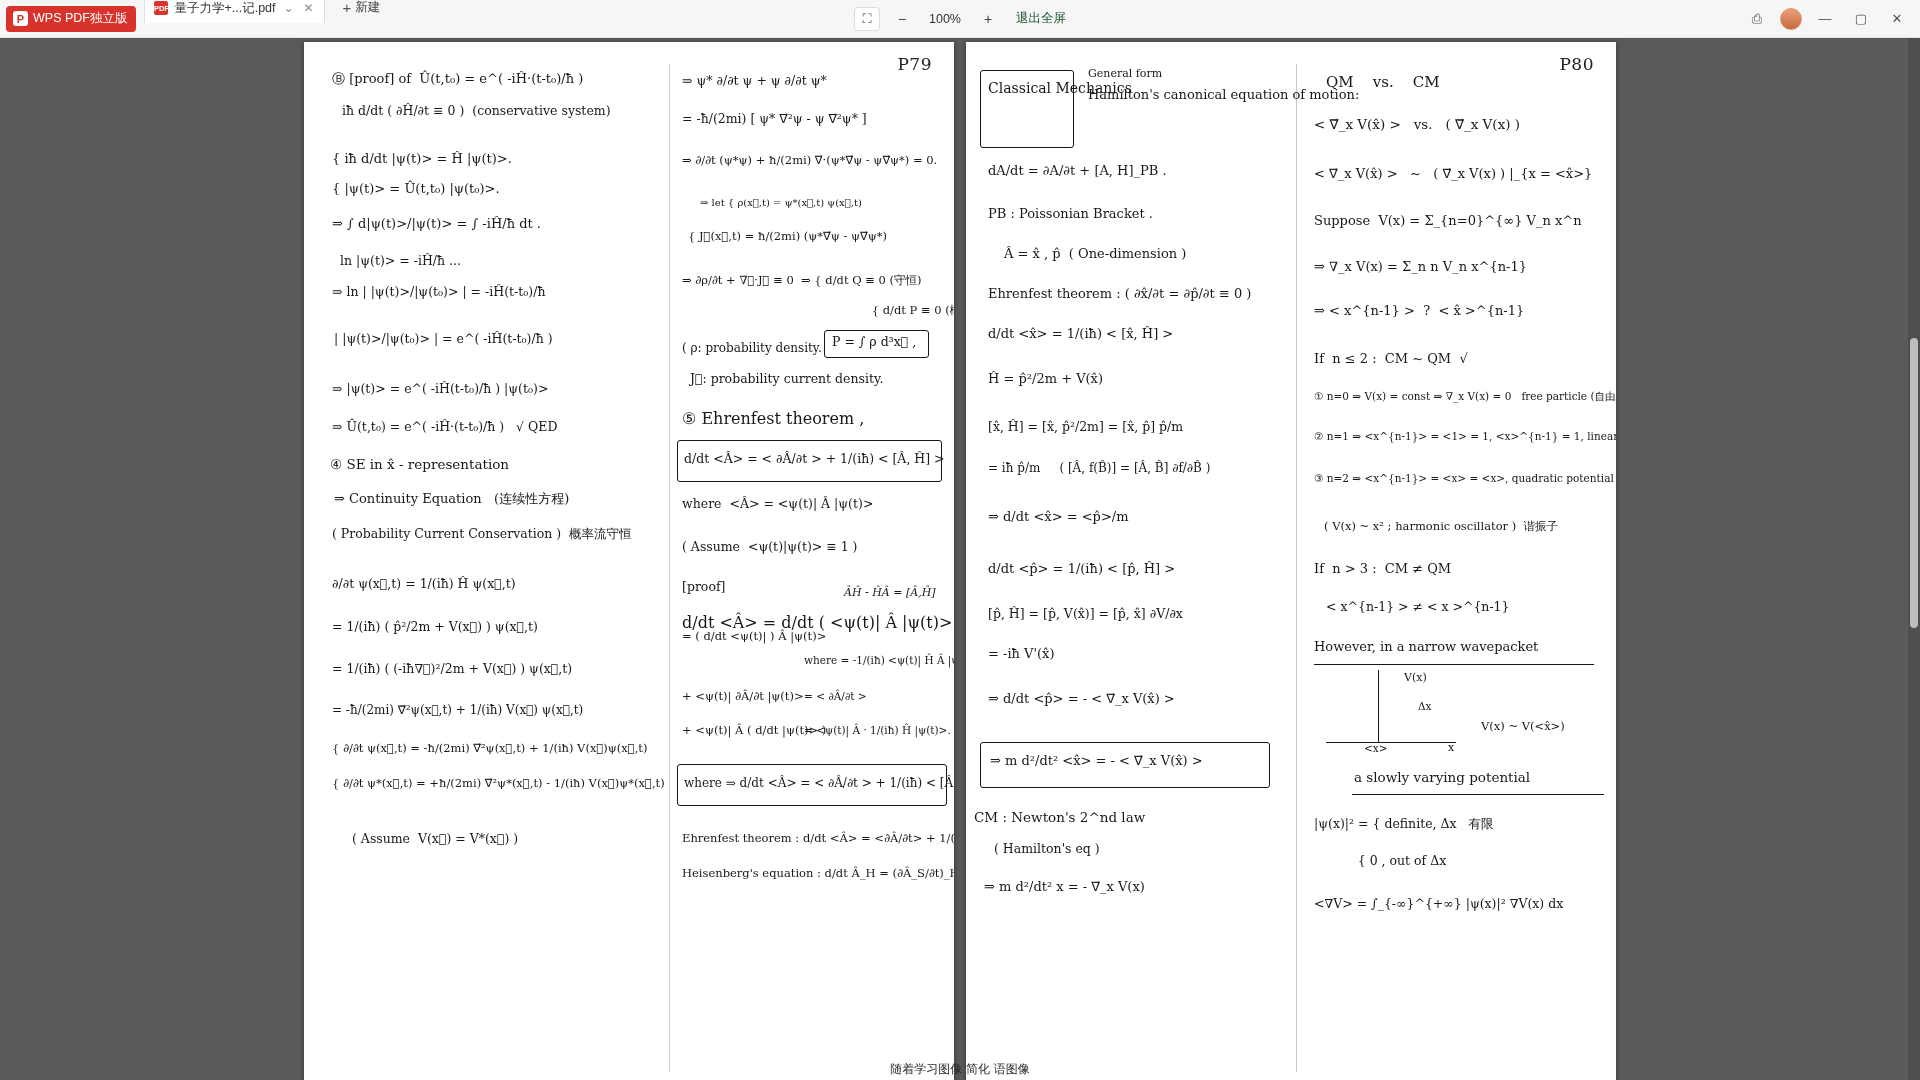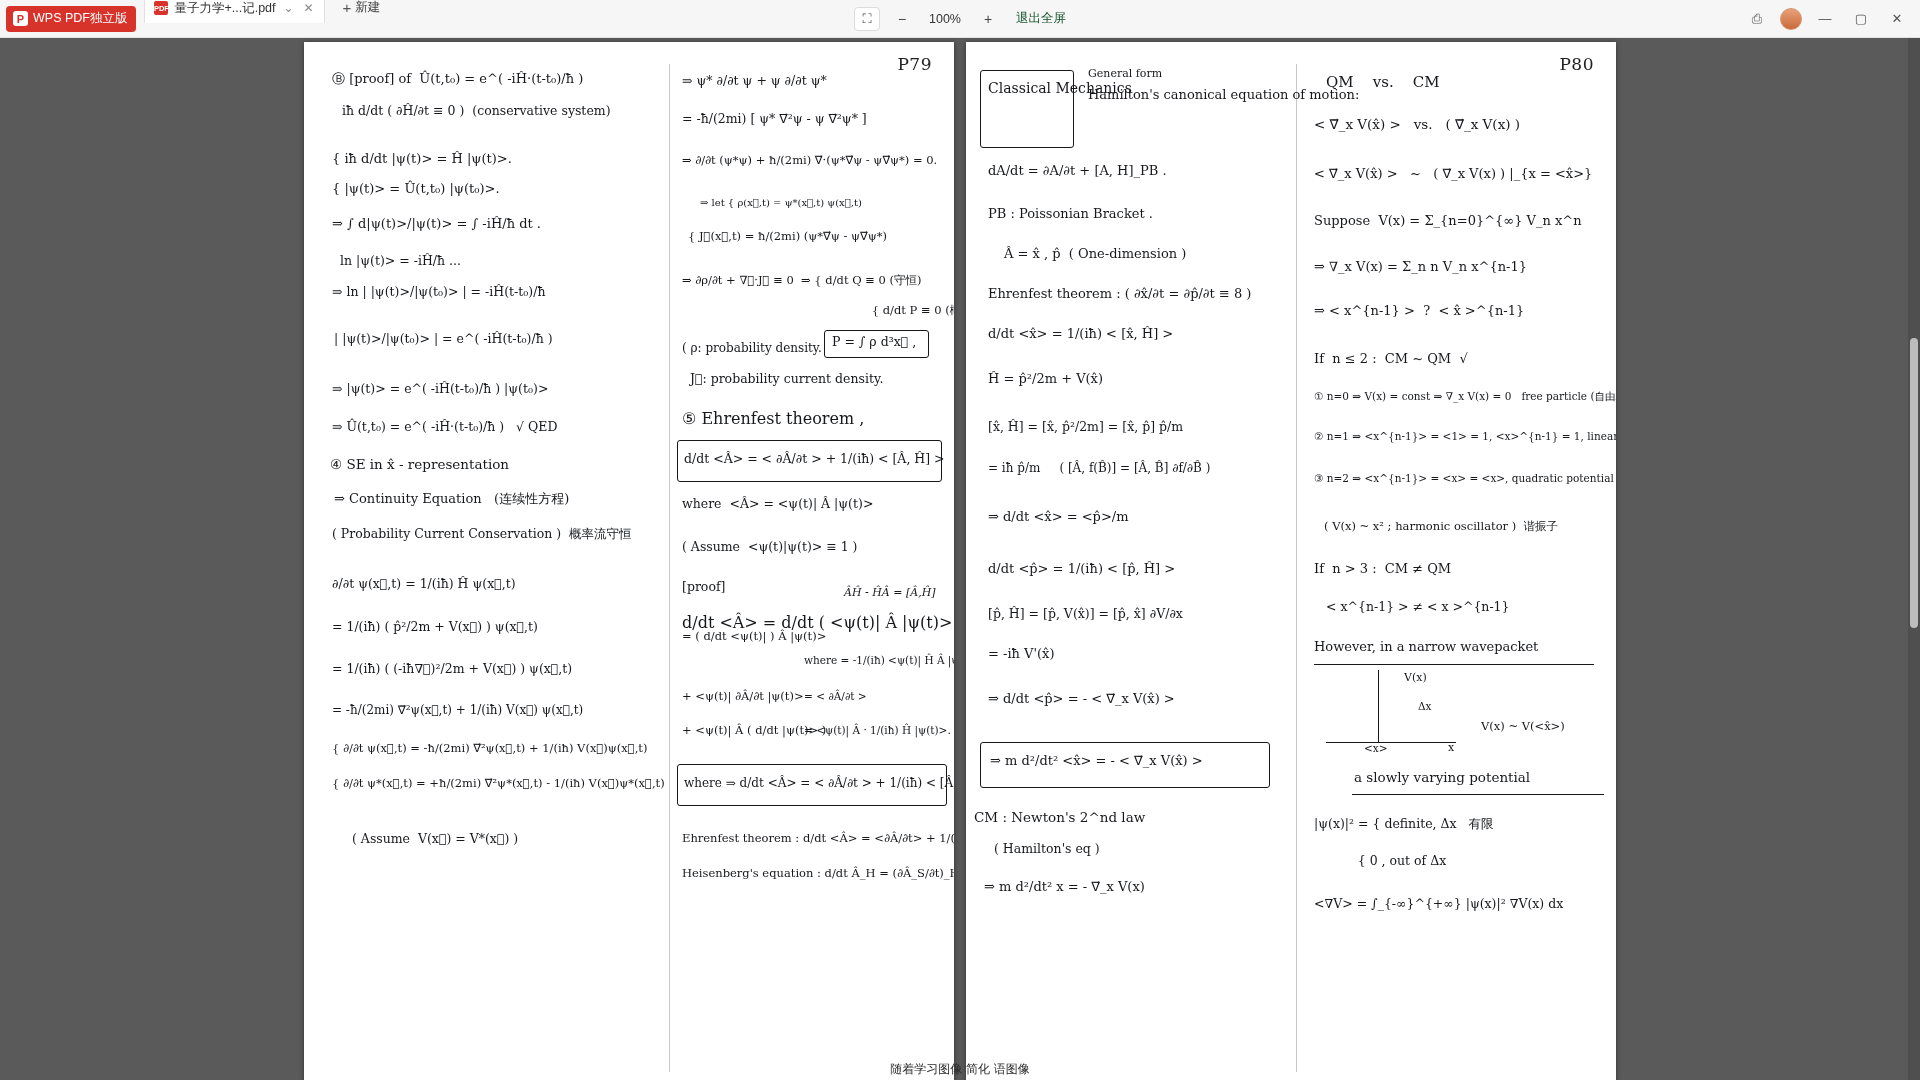--- a/index.html
+++ b/index.html
@@ -240,21 +240,21 @@
         <div class="page-no">P80</div>
         <div class="col-div" style="left:330px;"></div>
 
         <div class="note-box" style="left:14px; top:28px; width:94px; height:78px;"></div>
         <div class="hw" style="left:22px; top:38px;  font-size:14px;">Classical Mechanics</div>
         <div class="hw" style="left:122px; top:26px; font-size:11px;">General form</div>
         <div class="hw" style="left:122px; top:46px; font-size:13px;">Hamilton's canonical equation of motion:</div>
         <div class="hw" style="left:22px;  top:122px; font-size:13px;">dA/dt = ∂A/∂t + [A, H]_PB .</div>
         <div class="hw" style="left:22px;  top:165px; font-size:13px;">PB : Poissonian Bracket .</div>
         <div class="hw" style="left:38px;  top:205px; font-size:13px;">Â = x̂ , p̂  ( One-dimension )</div>
-        <div class="hw" style="left:22px;  top:245px; font-size:13px;">Ehrenfest theorem : ( ∂x̂/∂t = ∂p̂/∂t ≡ 8 )</div>
+        <div class="hw" style="left:22px;  top:245px; font-size:13px;">Ehrenfest theorem : ( ∂x̂/∂t = ∂p̂/∂t ≡ 0 )</div>
         <div class="hw" style="left:22px;  top:285px; font-size:13px;">d/dt &lt;x̂&gt; = 1/(iħ) &lt; [x̂, Ĥ] &gt;</div>
         <div class="hw" style="left:22px;  top:330px; font-size:13px;">Ĥ = p̂²/2m + V(x̂)</div>
         <div class="hw" style="left:22px;  top:378px; font-size:12.5px;">[x̂, Ĥ] = [x̂, p̂²/2m] = [x̂, p̂] p̂/m</div>
         <div class="hw" style="left:22px;  top:420px; font-size:12px;">= iħ p̂/m     ( [Â, f(B̂)] = [Â, B̂] ∂f/∂B̂ )</div>
         <div class="hw" style="left:22px;  top:468px; font-size:13px;">⇒ d/dt &lt;x̂&gt; = &lt;p̂&gt;/m</div>
         <div class="hw" style="left:22px;  top:520px; font-size:13px;">d/dt &lt;p̂&gt; = 1/(iħ) &lt; [p̂, Ĥ] &gt;</div>
         <div class="hw" style="left:22px;  top:565px; font-size:12.5px;">[p̂, Ĥ] = [p̂, V(x̂)] = [p̂, x̂] ∂V/∂x</div>
         <div class="hw" style="left:22px;  top:605px; font-size:13px;">= -iħ V'(x̂)</div>
         <div class="hw" style="left:22px;  top:650px; font-size:13px;">⇒ d/dt &lt;p̂&gt; = - &lt; ∇⃗_x V(x̂) &gt;</div>
         <div class="note-box" style="left:14px; top:700px; width:290px; height:46px;"></div>

